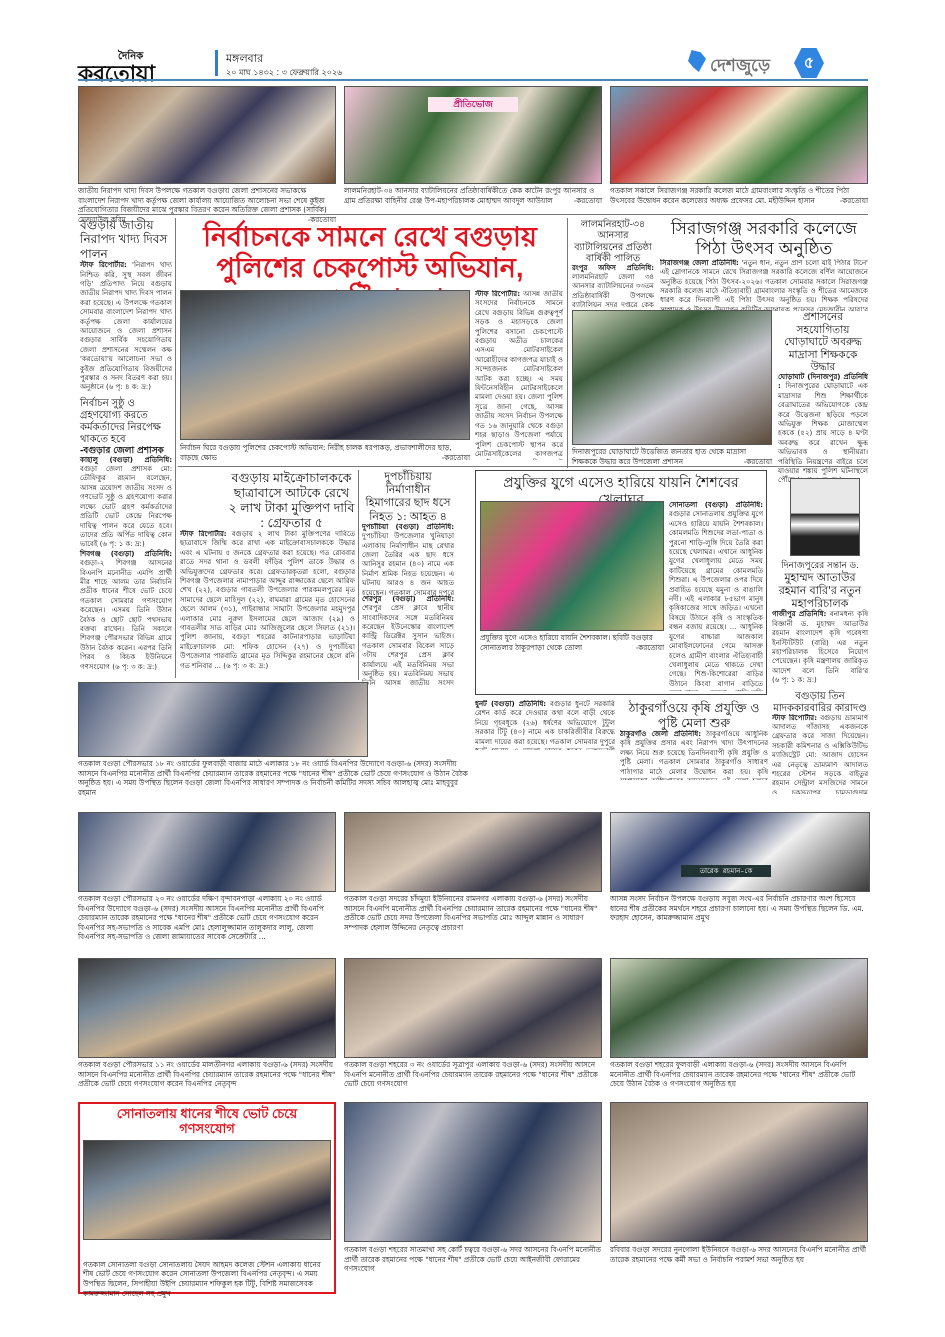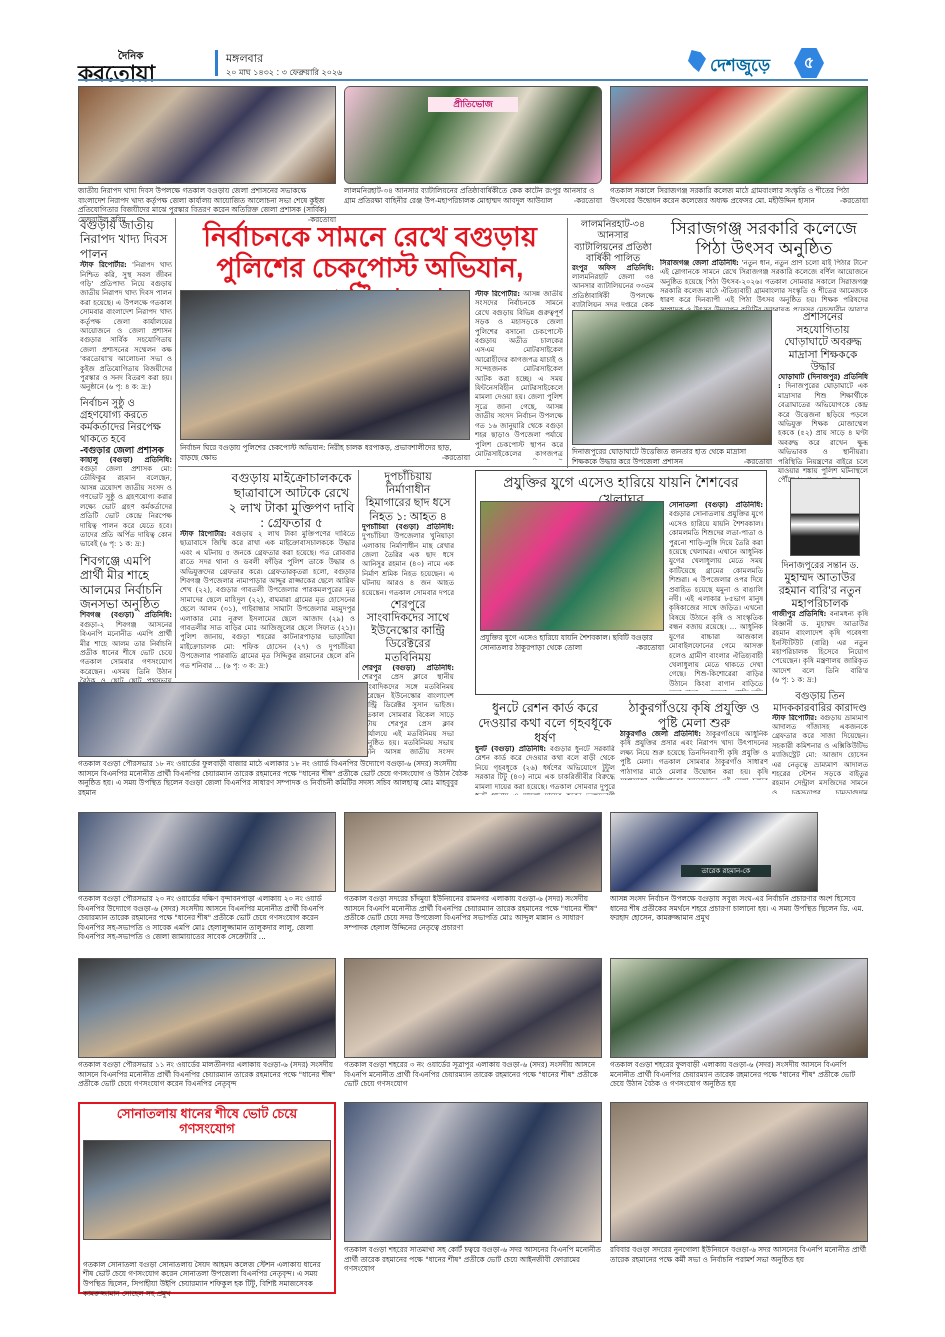--- a/index.html
+++ b/index.html
@@ -6,29 +6,29 @@
   html, body { width: 945px; height: 1337px; background: #ffffff; overflow: hidden; }
   body { font-family: "DejaVu Sans", sans-serif; color: #111; position: relative; }
   .abs { position: absolute; }
   
   .mh-small { font-family: "DejaVu Serif", serif; font-weight: bold; font-size: 10px; }
   .mh-big { font-family: "DejaVu Serif", serif; font-weight: 900; font-size: 22px; letter-spacing: -0.5px; }
   .mh-bar { background: #2f7fd0; }
   .mh-day { font-size: 11px; }
   .mh-date { font-size: 8px; color: #222; }
   .rule { height: 2px; background: #4b86b8; }
-  .section-label { color: #0369a1; font-weight: bold; font-size: 17px; font-family: "DejaVu Serif", serif; }
+  .section-label { color: #737373; font-weight: bold; font-size: 17px; font-family: "DejaVu Serif", serif; }
   .page-badge { width: 30px; height: 30px; background: #2f85e0; color: #fff; border-radius: 8px;
       font-weight: bold; font-size: 16px; display: flex; align-items: center; justify-content: center;
       clip-path: polygon(25% 0,75% 0,100% 50%,75% 100%,25% 100%,0 50%); }
   .map-icon { width: 18px; height: 22px; background: #2f85e0; clip-path: polygon(20% 0,70% 10%,100% 40%,80% 70%,60% 100%,30% 80%,0 50%); }
   
   .photo { border: 1px solid #555; overflow: hidden; }
   .ph-a { background: linear-gradient(135deg,#8a5a3a,#c9b7a0 30%,#3b3b5a 55%,#d9cfc2 80%,#6b4a30); }
-  .ph-b { background: linear-gradient(120deg,#f2c4d8,#3d6b3a 35%,#e0d8c8 60%,#2d4d2a 80%,#e7a9c8); border-radius: 6px; }
+  .ph-b { background: linear-gradient(120deg,#f2c4d8,#3d6b3a 35%,#e0d8c8 60%,#2d4d2a 80%,#e7a9c8); }
   .ph-c { background: linear-gradient(140deg,#6aa0c0,#c43a3a 30%,#f0e0c0 50%,#3a7a3a 70%,#e6b0d0); }
   .ph-d { background: linear-gradient(160deg,#3a3a3a,#7a8a9a 30%,#c8b090 55%,#2a2a3a 80%,#8a8a8a); }
   .ph-e { background: linear-gradient(150deg,#d0d8c0,#3a5a3a 30%,#c8c8d0 60%,#5a4a3a); }
   .ph-f { background: linear-gradient(130deg,#7a9a4a,#e83a8a 35%,#2a7a5a 60%,#d0c080); }
   .ph-g { background: linear-gradient(120deg,#4a5a7a,#c0c0c8 30%,#2a3a5a 60%,#e0d0c0); }
   .ph-h { background: linear-gradient(140deg,#dcdcdc,#2a3a6a 35%,#f0f0f0 60%,#3a3a3a); }
   .ph-i { background: linear-gradient(150deg,#8a7a6a,#d8c8b8 40%,#3a3a4a 70%,#a89888); }
   .ph-portrait { background: linear-gradient(180deg,#e8e8e8 0%,#e8e8e8 45%,#222 46%,#fff 60%,#222 75%); }
   
   .cap { font-size: 7.2px; line-height: 9.6px; color: #111; }
@@ -85,21 +85,20 @@
     <span>'নিরাপদ খাদ্য নিশ্চিত করি, সুস্থ সবল জীবন গড়ি' প্রতিপাদ্য নিয়ে বগুড়ায় জাতীয় নিরাপদ খাদ্য দিবস পালন করা হয়েছে। এ উপলক্ষে গতকাল সোমবার বাংলাদেশ নিরাপদ খাদ্য কর্তৃপক্ষ জেলা কার্যালয়ের আয়োজনে ও জেলা প্রশাসন বগুড়ার সার্বিক সহযোগিতায় জেলা প্রশাসনের সম্মেলন কক্ষ 'করতোয়া'য় আলোচনা সভা ও কুইজ প্রতিযোগিতায় বিজয়ীদের পুরস্কার ও সনদ বিতরণ করা হয়। অনুষ্ঠানে</span>
     <span class="jump">(৬ পৃ: ৪ ক: দ্র:)</span>
   </div>
   <div class="hl" style="font-size:10px;margin-top:4px;">নির্বাচন সুষ্ঠু ও গ্রহণযোগ্য করতে কর্মকর্তাদের নিরপেক্ষ থাকতে হবে</div>
   <div class="hl" style="font-size:9px;font-weight:bold;">-বগুড়ার জেলা প্রশাসক</div>
   <div class="body">
     <span class="byline">কাহালু (বগুড়া) প্রতিনিধি:</span>
     <span>বগুড়া জেলা প্রশাসক মো: তৌফিকুর রহমান বলেছেন, আসন্ন ত্রয়োদশ জাতীয় সংসদ ও গণভোট সুষ্ঠু ও গ্রহণযোগ্য করার লক্ষ্যে ভোট গ্রহণ কর্মকর্তাদের প্রতিটি ভোট কেন্দ্রে নিরপেক্ষ দায়িত্ব পালন করে যেতে হবে। তাদের প্রতি অর্পিত দায়িত্ব কোন ভাবেই</span>
     <span class="jump">(৬ পৃ: ১ ক: দ্র:)</span>
   </div>
-  <div class="hl" style="font-size:12px;margin-top:4px;">শিবগঞ্জে এমপি প্রার্থী মীর শাহে আলমের নির্বাচনি জনসভা অনুষ্ঠিত</div>
   <div class="body">
     <span class="byline">শিবগঞ্জ (বগুড়া) প্রতিনিধি:</span>
     <span>বগুড়া-২ শিবগঞ্জ আসনের বিএনপি মনোনীত এমপি প্রার্থী মীর শাহে আলম তার নির্বাচনি প্রতীক ধানের শীষে ভোট চেয়ে গতকাল সোমবার গণসংযোগ করেছেন। এসময় তিনি উঠান বৈঠক ও ছোট ছোট পথসভায় বক্তব্য রাখেন। তিনি সকালে শিবগঞ্জ পৌরসভার বিভিন্ন গ্রামে উঠান বৈঠক করেন। এরপর তিনি পিরব ও কিচক ইউনিয়নে গণসংযোগ</span>
     <span class="jump">(৬ পৃ: ৩ ক: দ্র:)</span>
   </div>
 </div>
 <div class="abs vline" style="left:175px;top:218px;height:460px;"></div>
 
 <div class="abs hl-red" style="left:180px;top:222px;width:380px;font-size:27px;">নির্বাচনকে সামনে রেখে বগুড়ায় পুলিশের চেকপোস্ট অভিযান, ৬৬১টি মামলা</div>
 <div class="abs photo ph-d" style="left:180px;top:290px;width:290px;height:150px;"></div>
@@ -154,21 +153,20 @@
   </div>
 </div>
 <div class="abs vline" style="left:358px;top:470px;height:210px;"></div>
 <div class="abs" style="left:362px;top:470px;width:92px;">
   <div class="hl" style="font-size:11px;text-align:center;">দুপচাঁচিয়ায় নির্মাণাধীন হিমাগারের ছাদ ধসে নিহত ১: আহত ৪</div>
   <div class="body" style="height:72px;overflow:hidden;">
     <span class="byline">দুপচাঁচিয়া (বগুড়া) প্রতিনিধি:</span>
     <span>দুপচাঁচিয়া উপজেলার খুনিয়াড়া এলাকায় নির্মাণাধীন মাছ রেখার জেলা তৈরির এক ছাদ ধসে আনিসুর রহমান (৪০) নামে এক নির্মাণ শ্রমিক নিহত হয়েছেন। এ ঘটনায় আরও ৪ জন আহত হয়েছেন। গতকাল সোমবার দুপুরে এ ঘটনা ঘটে। নিহত আনিসুর রহমান (৪০) নাটোর জেলার বড়াইগ্রাম উপজেলার দেবীপুর গ্রামের</span>
     
   </div>
-  <div class="hl" style="font-size:11px;text-align:center;margin-top:3px;">শেরপুরে সাংবাদিকদের সাথে ইউনেস্কোর কান্ট্রি ডিরেক্টরের মতবিনিময়</div>
   <div class="body" style="height:90px;overflow:hidden;">
     <span class="byline">শেরপুর (বগুড়া) প্রতিনিধি:</span>
     <span>শেরপুর প্রেস ক্লাবে স্থানীয় সাংবাদিকদের সঙ্গে মতবিনিময় করেছেন ইউনেস্কোর বাংলাদেশ কান্ট্রি ডিরেক্টর সুসান ভাইজ। গতকাল সোমবার বিকেল সাড়ে ৩টায় শেরপুর প্রেস ক্লাব কার্যালয়ে এই মতবিনিময় সভা অনুষ্ঠিত হয়। মতবিনিময় সভায় তিনি আসন্ন জাতীয় সংসদ নির্বাচনকে কেন্দ্র করে মাঠপর্যায়ে নির্বাচনকালীন পরিস্থিতি, নিরপেক্ষ সংবাদ সংগ্রহ ও প্রচার, সাংবাদিকদের নিরাপত্তা</span>
     
   </div>
 </div>
 
 <div class="abs box" style="left:475px;top:470px;width:292px;height:225px;padding:3px;">
   <div class="hl" style="font-size:14px;text-align:center;">প্রযুক্তির যুগে এসেও হারিয়ে যায়নি শৈশবের খেলাঘর</div>
   <div class="abs photo ph-f" style="left:4px;top:30px;width:184px;height:130px;"></div>
@@ -194,21 +192,20 @@
   </div>
   <div class="hl" style="font-size:10px;text-align:center;margin-top:4px;">বগুড়ায় তিন মাদককারবারির কারাদণ্ড</div>
   <div class="body" style="height:80px;overflow:hidden;">
     <span class="byline">স্টাফ রিপোর্টার:</span>
     <span>বগুড়ায় ভ্রাম্যমাণ আদালত গাঁজাসহ একজনকে গ্রেফতার করে সাজা দিয়েছেন। সহকারী কমিশনার ও এক্সিকিউটিভ ম্যাজিস্ট্রেট মো: আজাদ হোসেন এর নেতৃত্বে ভ্রাম্যমাণ আদালত শহরের স্টেশন সড়কে বাইতুর রহমান সেন্ট্রাল মসজিদের সামনে ও চকসূত্রাপুর চামড়াগুদাম এলাকায় অভিযান চালিয়ে তিনজনকে ১০০ গ্রাম গাঁজাসহ গ্রেফতার করে কারাদণ্ড</span>
     
   </div>
 </div>
 
 <div class="abs" style="left:475px;top:700px;width:140px;">
-  <div class="hl" style="font-size:12.5px;text-align:center;">ধুনটে রেশন কার্ড করে দেওয়ার কথা বলে গৃহবধূকে ধর্ষণ</div>
   <div class="body" style="height:50px;overflow:hidden;">
     <span class="byline">ধুনট (বগুড়া) প্রতিনিধি:</span>
     <span>বগুড়ার ধুনটে সরকারি রেশন কার্ড করে দেওয়ার কথা বলে বাড়ী থেকে নিয়ে গৃহবধূকে (২৬) ধর্ষণের অভিযোগে টুটুল সরকার টিটু (৪০) নামে এক চাকরিজীবীর বিরুদ্ধে মামলা দায়ের করা হয়েছে। গতকাল সোমবার দুপুরে ধুনট থানায় এ মামলা দায়ের করেন ভুক্তভোগী গৃহবধূ। টুটুল সরকার উপজেলার নিমগাছি ইউনিয়নের সরকার পাড়া গ্রামের মৃত আমজাদ সরকারের ছেলে। তিনি সরকারি প্রাথমিক বিদ্যালয়ের শিক্ষক</span>
     
   </div>
 </div>
 <div class="abs" style="left:620px;top:700px;width:148px;">
   <div class="hl" style="font-size:12.5px;text-align:center;">ঠাকুরগাঁওয়ে কৃষি প্রযুক্তি ও পুষ্টি মেলা শুরু</div>
   <div class="body" style="height:50px;overflow:hidden;">
     <span class="byline">ঠাকুরগাঁও জেলা প্রতিনিধি:</span>
@@ -223,21 +220,21 @@
 </div>
 
 <div class="abs photo ph-g" style="left:78px;top:812px;width:258px;height:80px;"></div>
 <div class="abs cap" style="left:78px;top:894px;width:258px;height:48px;overflow:hidden;">
   <span>গতকাল বগুড়া পৌরসভার ২০ নং ওয়ার্ডের দক্ষিণ বৃন্দাবনপাড়া এলাকায় ২০ নং ওয়ার্ড বিএনপির উদ্যোগে বগুড়া-৬ (সদর) সংসদীয় আসনে বিএনপির মনোনীত প্রার্থী বিএনপি চেয়ারম্যান তারেক রহমানের পক্ষে "ধানের শীষ" প্রতীকে ভোট চেয়ে গণসংযোগ করেন বিএনপির সহ-সভাপতি ও সাবেক এমপি মোঃ হেলালুজ্জামান তালুকদার লালু, জেলা বিএনপির সহ-সভাপতি ও জেলা জামায়াতের সাবেক সেক্রেটারি ...</span>
 </div>
 <div class="abs photo ph-i" style="left:344px;top:812px;width:258px;height:80px;"></div>
 <div class="abs cap" style="left:344px;top:894px;width:258px;height:48px;overflow:hidden;">
   <span>গতকাল বগুড়া সদরের চাঁদমুয়া ইউনিয়নের রামনগর এলাকায় বগুড়া-৬ (সদর) সংসদীয় আসনে বিএনপি মনোনীত প্রার্থী বিএনপির চেয়ারম্যান তারেক রহমানের পক্ষে "ধানের শীষ" প্রতীকে ভোট চেয়ে সদর উপজেলা বিএনপির সভাপতি মোঃ আব্দুল মান্নান ও সাধারণ সম্পাদক হেলাল উদ্দিনের নেতৃত্বে প্রচারণা</span>
 </div>
-<div class="abs photo ph-h" style="left:610px;top:812px;width:208px;height:80px;">
+<div class="abs photo ph-h" style="left:610px;top:812px;width:260px;height:80px;font-family:Liberation Mono, monospace;">
   <div style="position:absolute;left:70px;top:52px;width:90px;font-size:7px;color:#fff;background:#233;text-align:center;">তারেক রহমান-কে</div>
 </div>
 <div class="abs cap" style="left:610px;top:894px;width:258px;height:48px;overflow:hidden;">
   <span>আসন্ন সংসদ নির্বাচন উপলক্ষে বগুড়ায় সবুজ সংঘ-এর নির্বাচনি প্রচারণার অংশ হিসেবে ধানের শীষ প্রতীকের সমর্থনে শহরে প্রচারণা চালানো হয়। এ সময় উপস্থিত ছিলেন ডি. এম. ফরহাদ হোসেন, কামরুজ্জামান প্রমুখ</span>
 </div>
 
 <div class="abs photo ph-d" style="left:78px;top:958px;width:258px;height:100px;"></div>
 <div class="abs cap" style="left:78px;top:1060px;width:258px;height:38px;overflow:hidden;">
   <span>গতকাল বগুড়া পৌরসভার ১১ নং ওয়ার্ডের মালতীনগর এলাকায় বগুড়া-৬ (সদর) সংসদীয় আসনে বিএনপির মনোনীত প্রার্থী বিএনপির চেয়ারম্যান তারেক রহমানের পক্ষে "ধানের শীষ" প্রতীকে ভোট চেয়ে গণসংযোগ করেন বিএনপির নেতৃবৃন্দ</span>
 </div>

